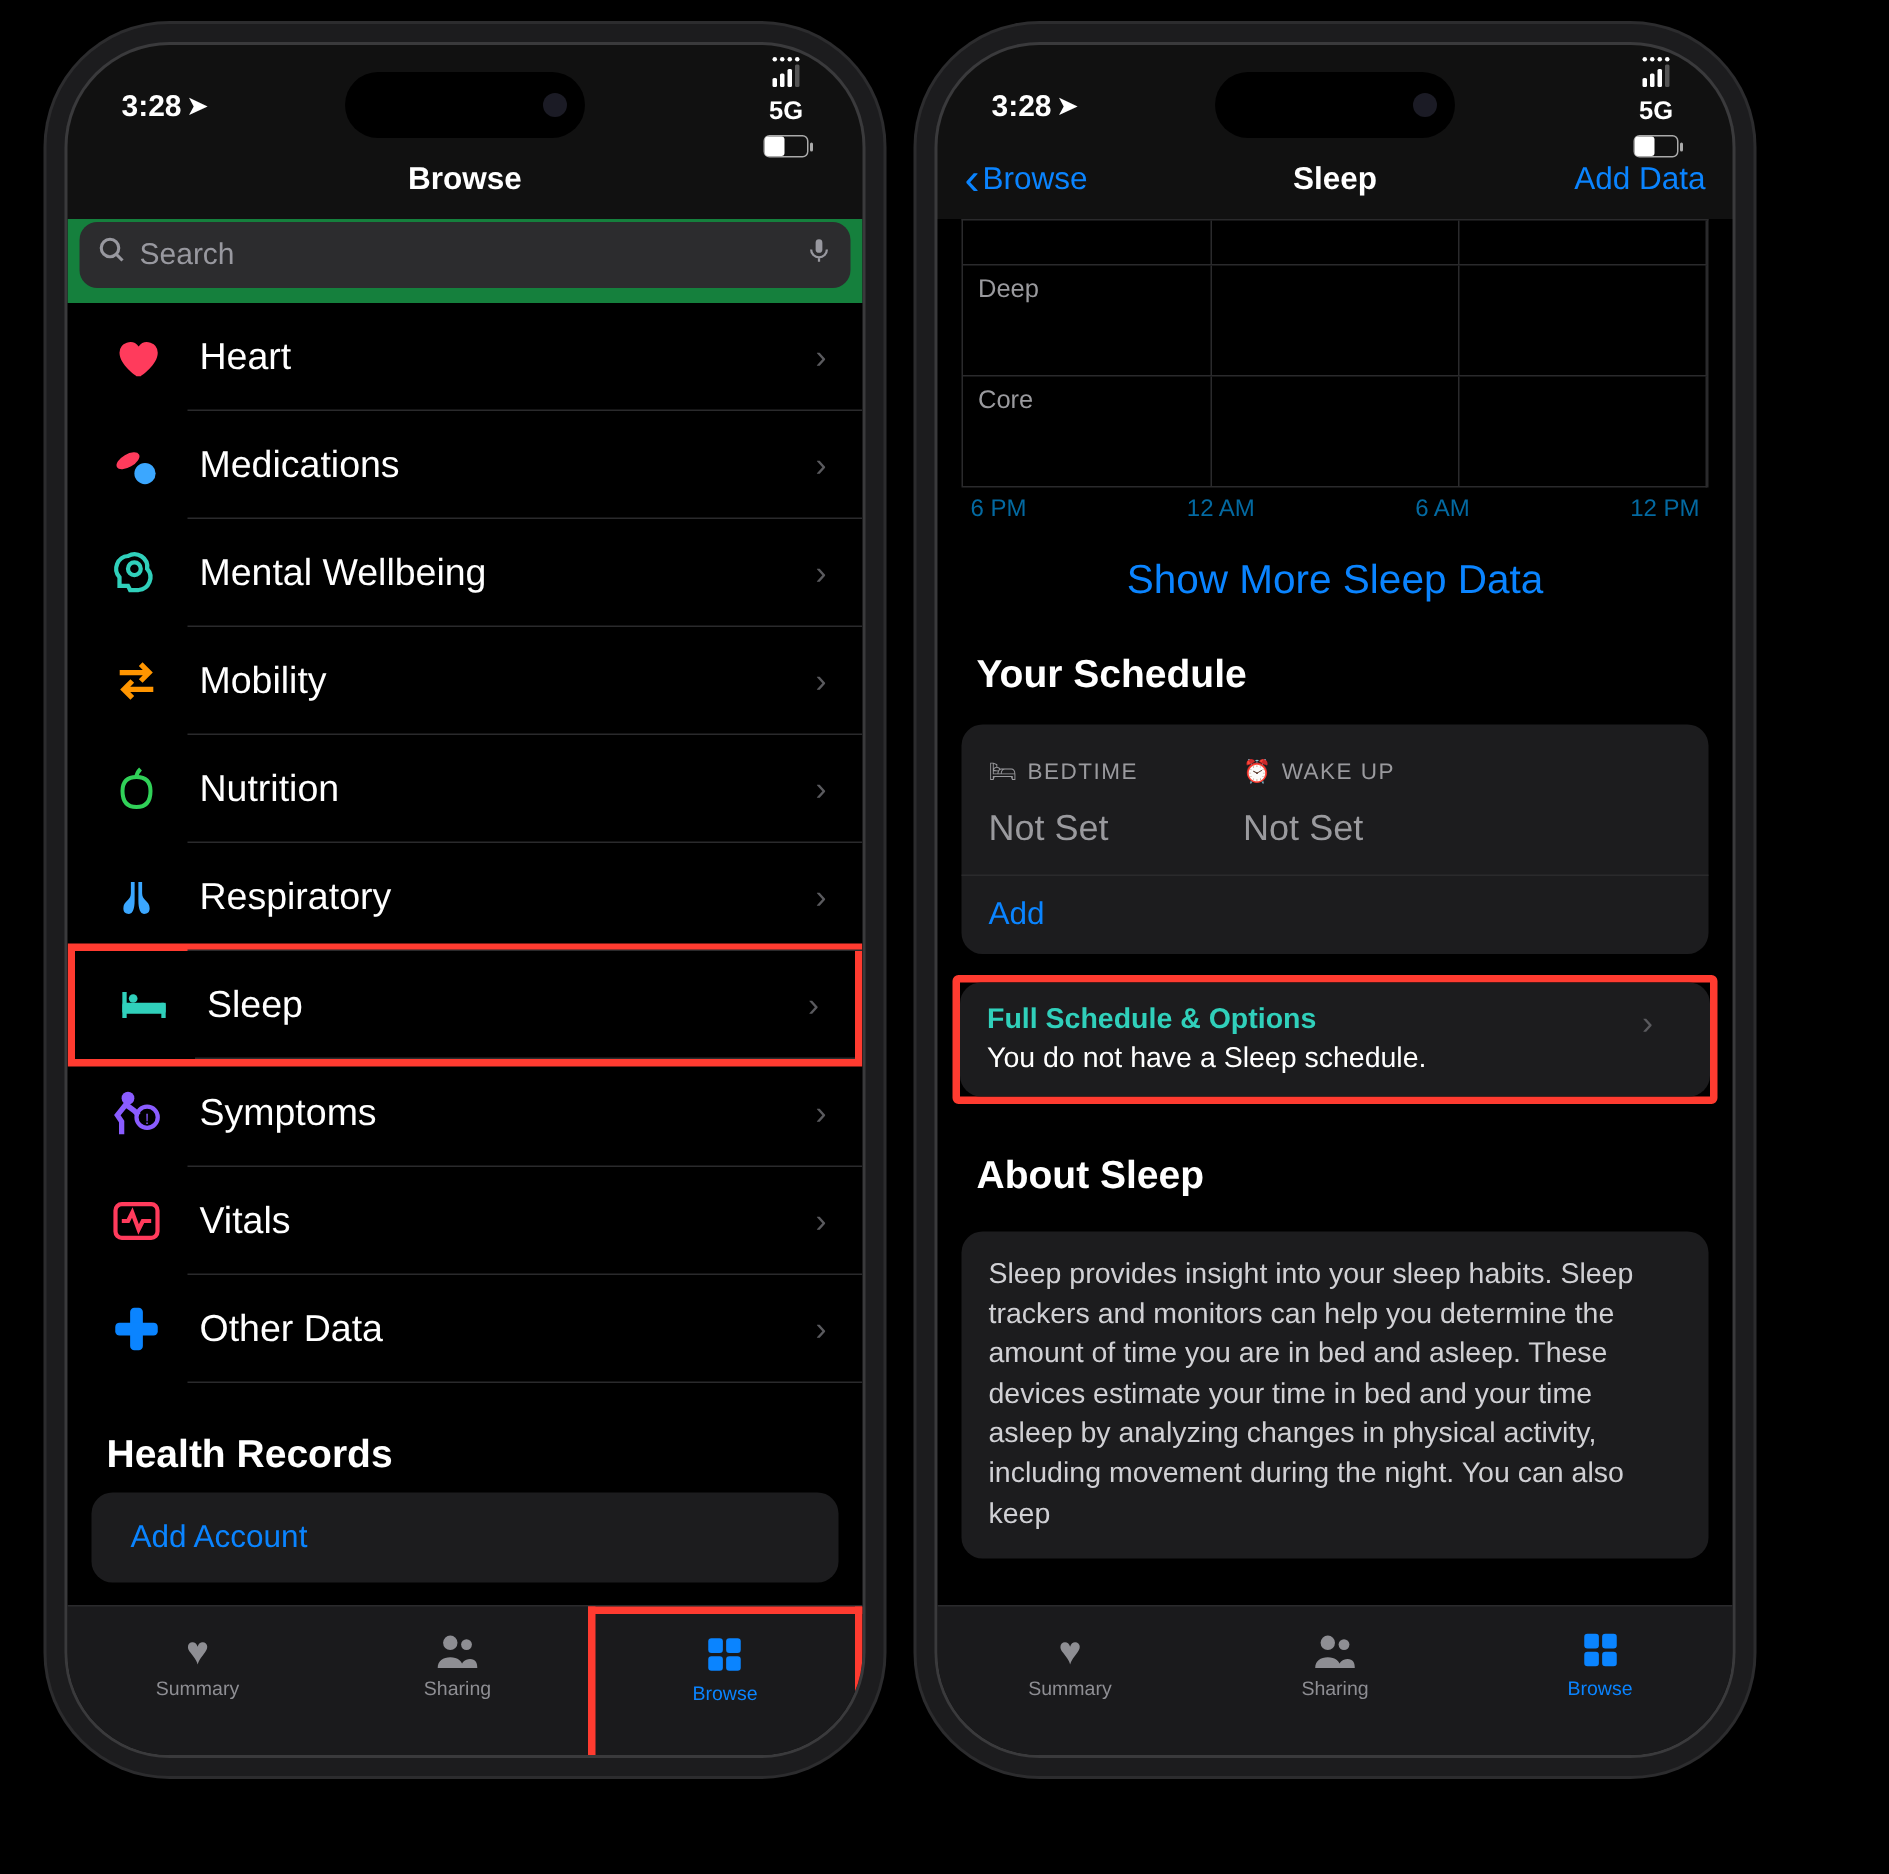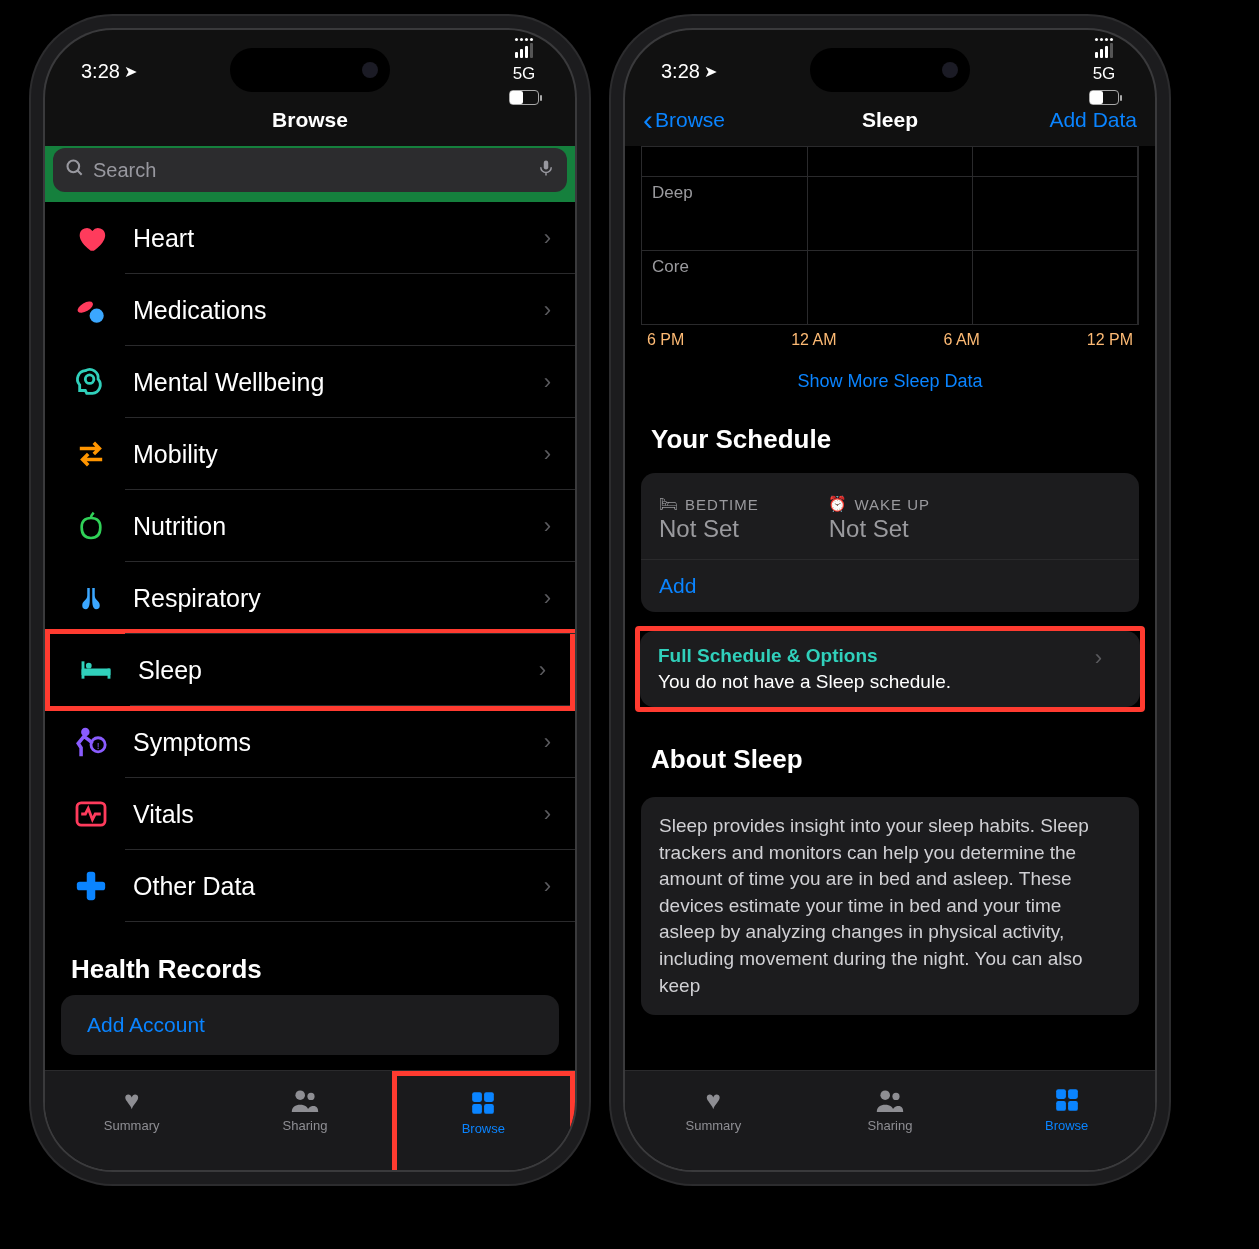--- a/index.html
+++ b/index.html
@@ -47,21 +47,21 @@
     border-radius: 50%;
     background: #1b1b25;
   }
   .status-bar {
     height: 64px;
     display: flex;
     justify-content: space-between;
     align-items: center;
     padding: 18px 36px 0;
     color: #fff;
-    font-weight: 400;
+    font-weight: 700;
     font-size: 20px;
   }
   .status-left { display: flex; align-items: center; gap: 4px; }
   .loc-arrow { font-size: 16px; }
   .status-right { display: flex; align-items: center; gap: 6px; font-size: 17px; flex-direction: column; }
   .signal-bars { display: flex; align-items: flex-end; gap: 2px; }
   .signal-bars span { width: 3px; background: #fff; border-radius: 1px; }
   .signal-bars span:nth-child(1){height:6px}
   .signal-bars span:nth-child(2){height:9px}
   .signal-bars span:nth-child(3){height:12px}
@@ -156,36 +156,36 @@
     display:flex; flex-direction:column; justify-content:flex-start;
     border-right:1px solid #2a2a2c;
     position:relative;
   }
   .sleep-chart .crow::before, .sleep-chart .crow::after{
     content:"";position:absolute;top:0;bottom:0;width:1px;background:#2a2a2c;
   }
   .sleep-chart .crow::before{left:33.3%}
   .sleep-chart .crow::after{left:66.6%}
   .time-axis {
-    display:flex; color:#fdba74; font-size:16px;
+    display:flex; color:#0369a1; font-size:16px;
     margin:6px 16px 0; justify-content:space-between; padding:0 6px;
   }
   .show-more {
-    color:#0a84ff; font-size:18px; text-align:center;
+    color:#0a84ff; font-size:27px; text-align:center;
     padding:22px 0 28px;
   }
   .card {
     background:#1c1c1e; border-radius:14px;
     margin:8px 16px; padding:14px 18px;
     color:#fff;
   }
   .card .next-label { color:#30d0bb; font-size:18px; font-weight:500;}
   .sched-row { display:flex; gap:70px; margin-top:8px;}
   .sched-col .sub { color:#9a9a9e; font-size:15px; letter-spacing:1px; display:flex; align-items:center; gap:6px;}
-  .sched-col .val { color:#9a9a9e; font-size:24px; margin-top:2px;}
+  .sched-col .val { color:#9a9a9e; font-size:24px; margin-top:16px;}
   .card-divider{height:1px;background:#2a2a2c;margin:16px -18px 14px}
   .card-link{color:#0a84ff;font-size:21px}
   .full-sched {
     background:#1c1c1e; border-radius:14px;
     margin:18px 16px 0; padding:14px 18px;
     position:relative;
   }
   .full-sched .title { color:#30d0bb; font-size:19px; font-weight:600;}
   .full-sched .subtitle { color:#fff; font-size:19px; margin-top:4px;}
   .full-sched .chev{position:absolute;right:14px;top:14px;}

